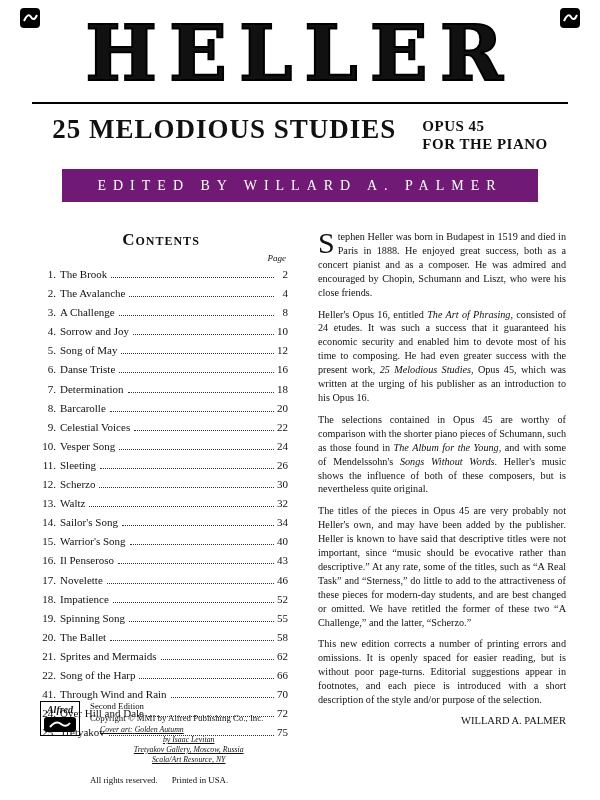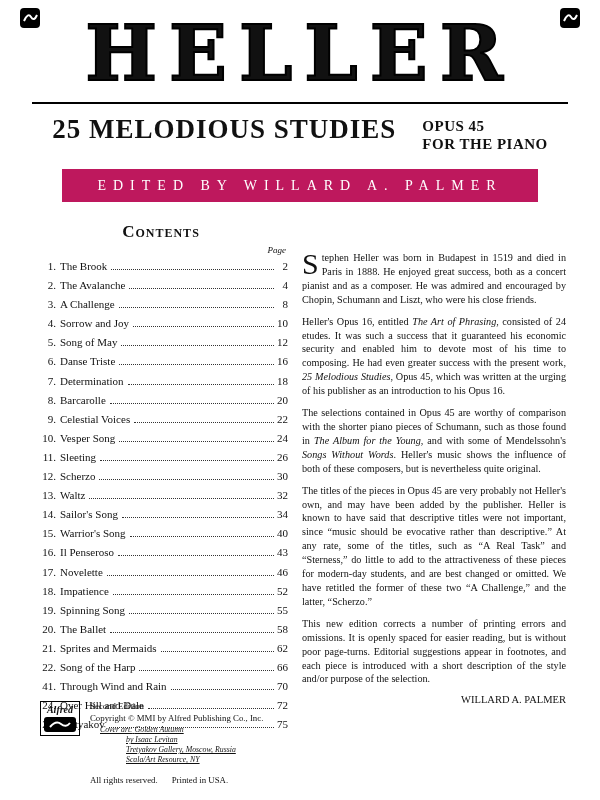--- a/index.html
+++ b/index.html
@@ -12,24 +12,24 @@
 
   .title { text-align:center; margin-top:16px; font-family:"DejaVu Serif","Liberation Serif",serif;
            font-size:76px; font-weight:bold; line-height:1; letter-spacing:12px;
            -webkit-text-stroke:2px #000; white-space:nowrap; }
   .rule { border-top:2px solid #000; margin:10px 32px 0; }
 
   .subtitle-row { display:flex; justify-content:center; align-items:flex-start; gap:26px; margin-top:10px; }
   .subtitle { font-size:27px; font-weight:bold; letter-spacing:1px; }
   .opus { font-size:15px; font-weight:bold; line-height:1.2; letter-spacing:0.5px; padding-top:3px; }
 
-  .edited-bar { background:#be185d; color:#fff; margin:16px 62px 0; padding:9px 0 8px;
+  .edited-bar { background:#701a75; color:#fff; margin:16px 62px 0; padding:9px 0 8px;
                 text-align:center; font-size:14px; letter-spacing:7px; }
 
-  .columns { display:flex; gap:14px; margin:20px 34px 0;align-items:center; }
+  .columns { display:flex; gap:30px; margin:28px 34px 0; }
   .col-left { width:254px; flex:none; }
   .col-right { flex:1; }
 
   .section-heading { text-align:center; font-size:17px; font-weight:bold;
                      font-variant:small-caps; letter-spacing:1px; }
   .page-label { text-align:right; font-style:italic; font-size:9px; margin:3px 2px 2px 0; }
 
   .toc-row { display:flex; align-items:baseline; font-size:11px; line-height:19.1px; white-space:nowrap; }
   .toc-num { width:22px; flex:none; text-align:right; margin-right:4px; }
   .toc-title { flex:none; padding-right:2px; }
@@ -41,21 +41,21 @@
   .dropcap { float:left; font-size:30px; line-height:24px; padding:1px 3px 0 0; }
   .signature { text-align:right; font-weight:normal; font-size:10.5px; margin-top:1px; }
 
   .footer { position:absolute; left:40px; bottom:14px; display:flex; gap:10px; align-items:flex-start; }
   .alfred-box { border:1.5px solid #000; width:40px; padding:2px 3px 3px; text-align:center; flex:none; }
   .alfred-name { font-size:10px; font-weight:bold; font-style:italic; line-height:11px; }
   .alfred-mark { background:#000; border-radius:3px; height:15px; margin-top:2px;
                  display:flex; align-items:center; justify-content:center; }
   .footer-text { font-size:8.8px; line-height:11.5px; }
   .cover-art-block { font-size:7.8px; font-style:italic; line-height:9.8px; margin:1px 0 1px 10px;text-decoration:underline; }
-  .cover-art-sub { margin-left:26px; }
+  .cover-art-sub { margin-left:14px;text-align:center; }
   .rights { margin-top:10px; }
   .rights span + span { margin-left:14px; }
 </style>
 </head>
 <body>
 
 <div class="page">
 
   <div class="corner-logo left">
     <svg width="20" height="20" viewBox="0 0 20 20">

